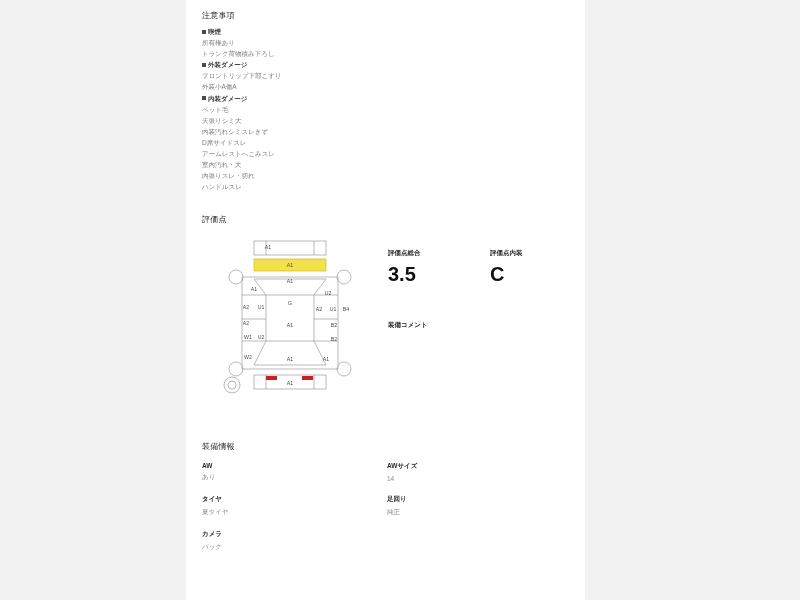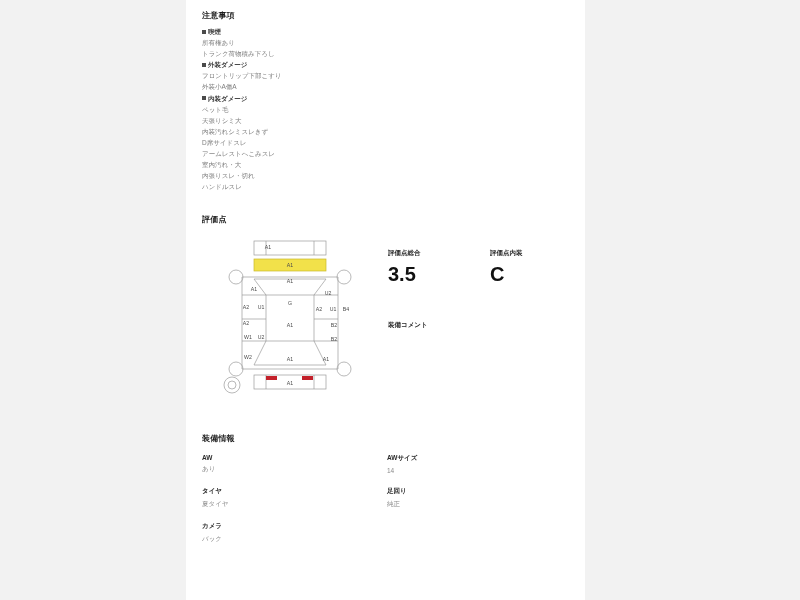--- a/index.html
+++ b/index.html
@@ -38,21 +38,21 @@
     background: #ffffff;
   }
   .content {
     position: absolute;
     left: 16px;
     top: 10px;
     width: 370px;
   }
   .section-title {
     font-size: 8px;
-    font-weight: bold;
+    font-weight: normal;
     color: #1b1b1b;
     margin: 0 0 5px 0;
     letter-spacing: 0.2px;
   }
   .notes-list {
     margin: 0;
     padding: 0;
     list-style: none;
   }
   .notes-list li {
@@ -115,21 +115,21 @@
   .comment-label {
     position: absolute;
     left: 186px;
     top: 88px;
     font-size: 6.5px;
     font-weight: bold;
     color: #2a2a2a;
   }
   
   .sec-equip {
-    margin-top: 20px;
+    margin-top: 28px;
   }
   .equip-grid {
     margin-top: 10px;
     position: relative;
     width: 370px;
   }
   .equip-row {
     display: flex;
     margin-bottom: 13px;
   }

